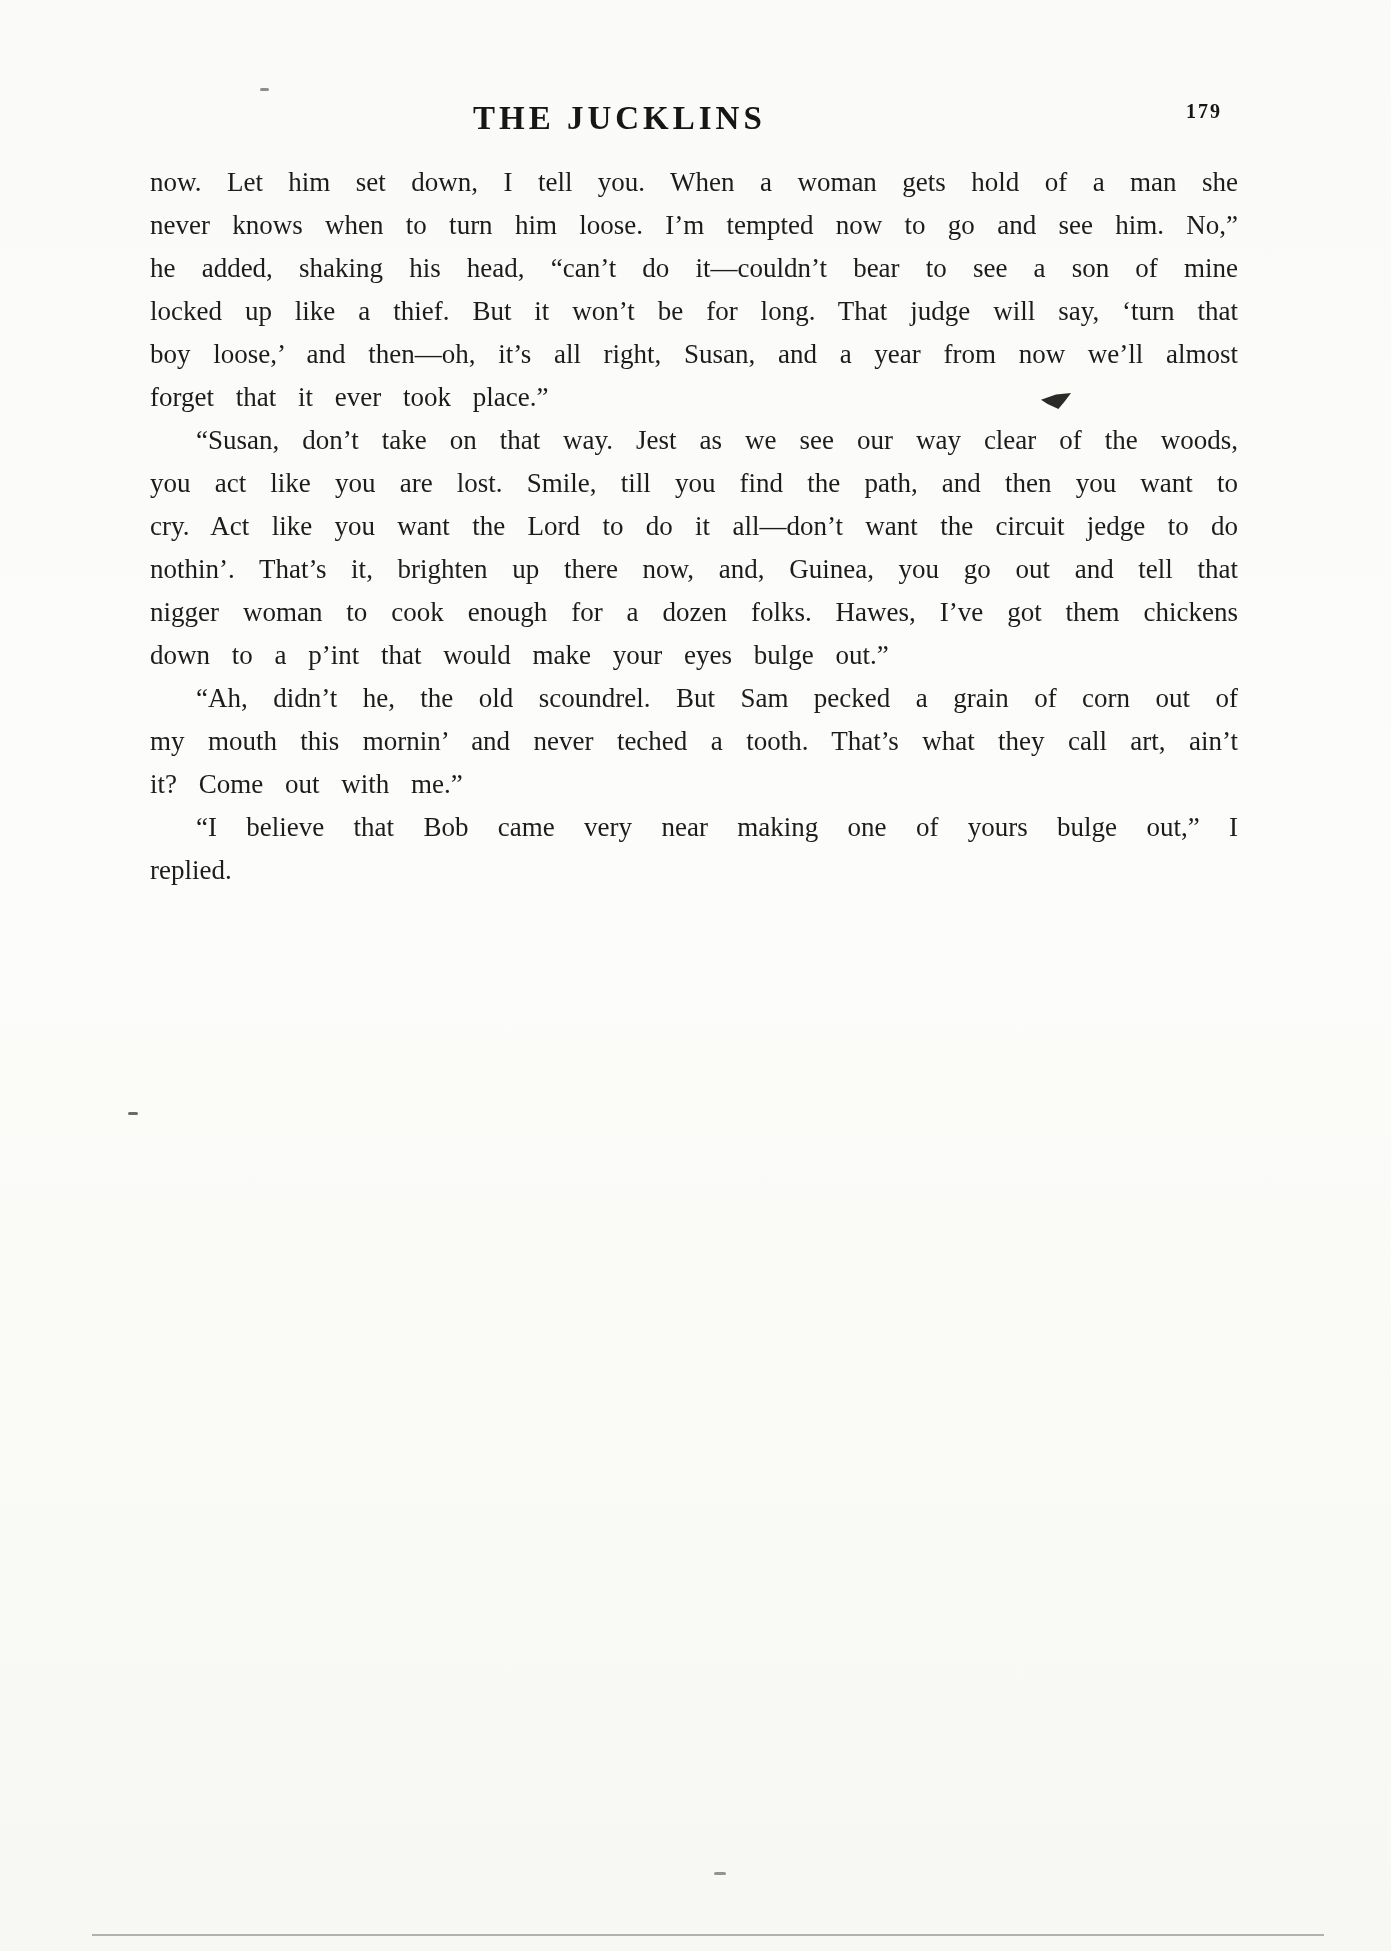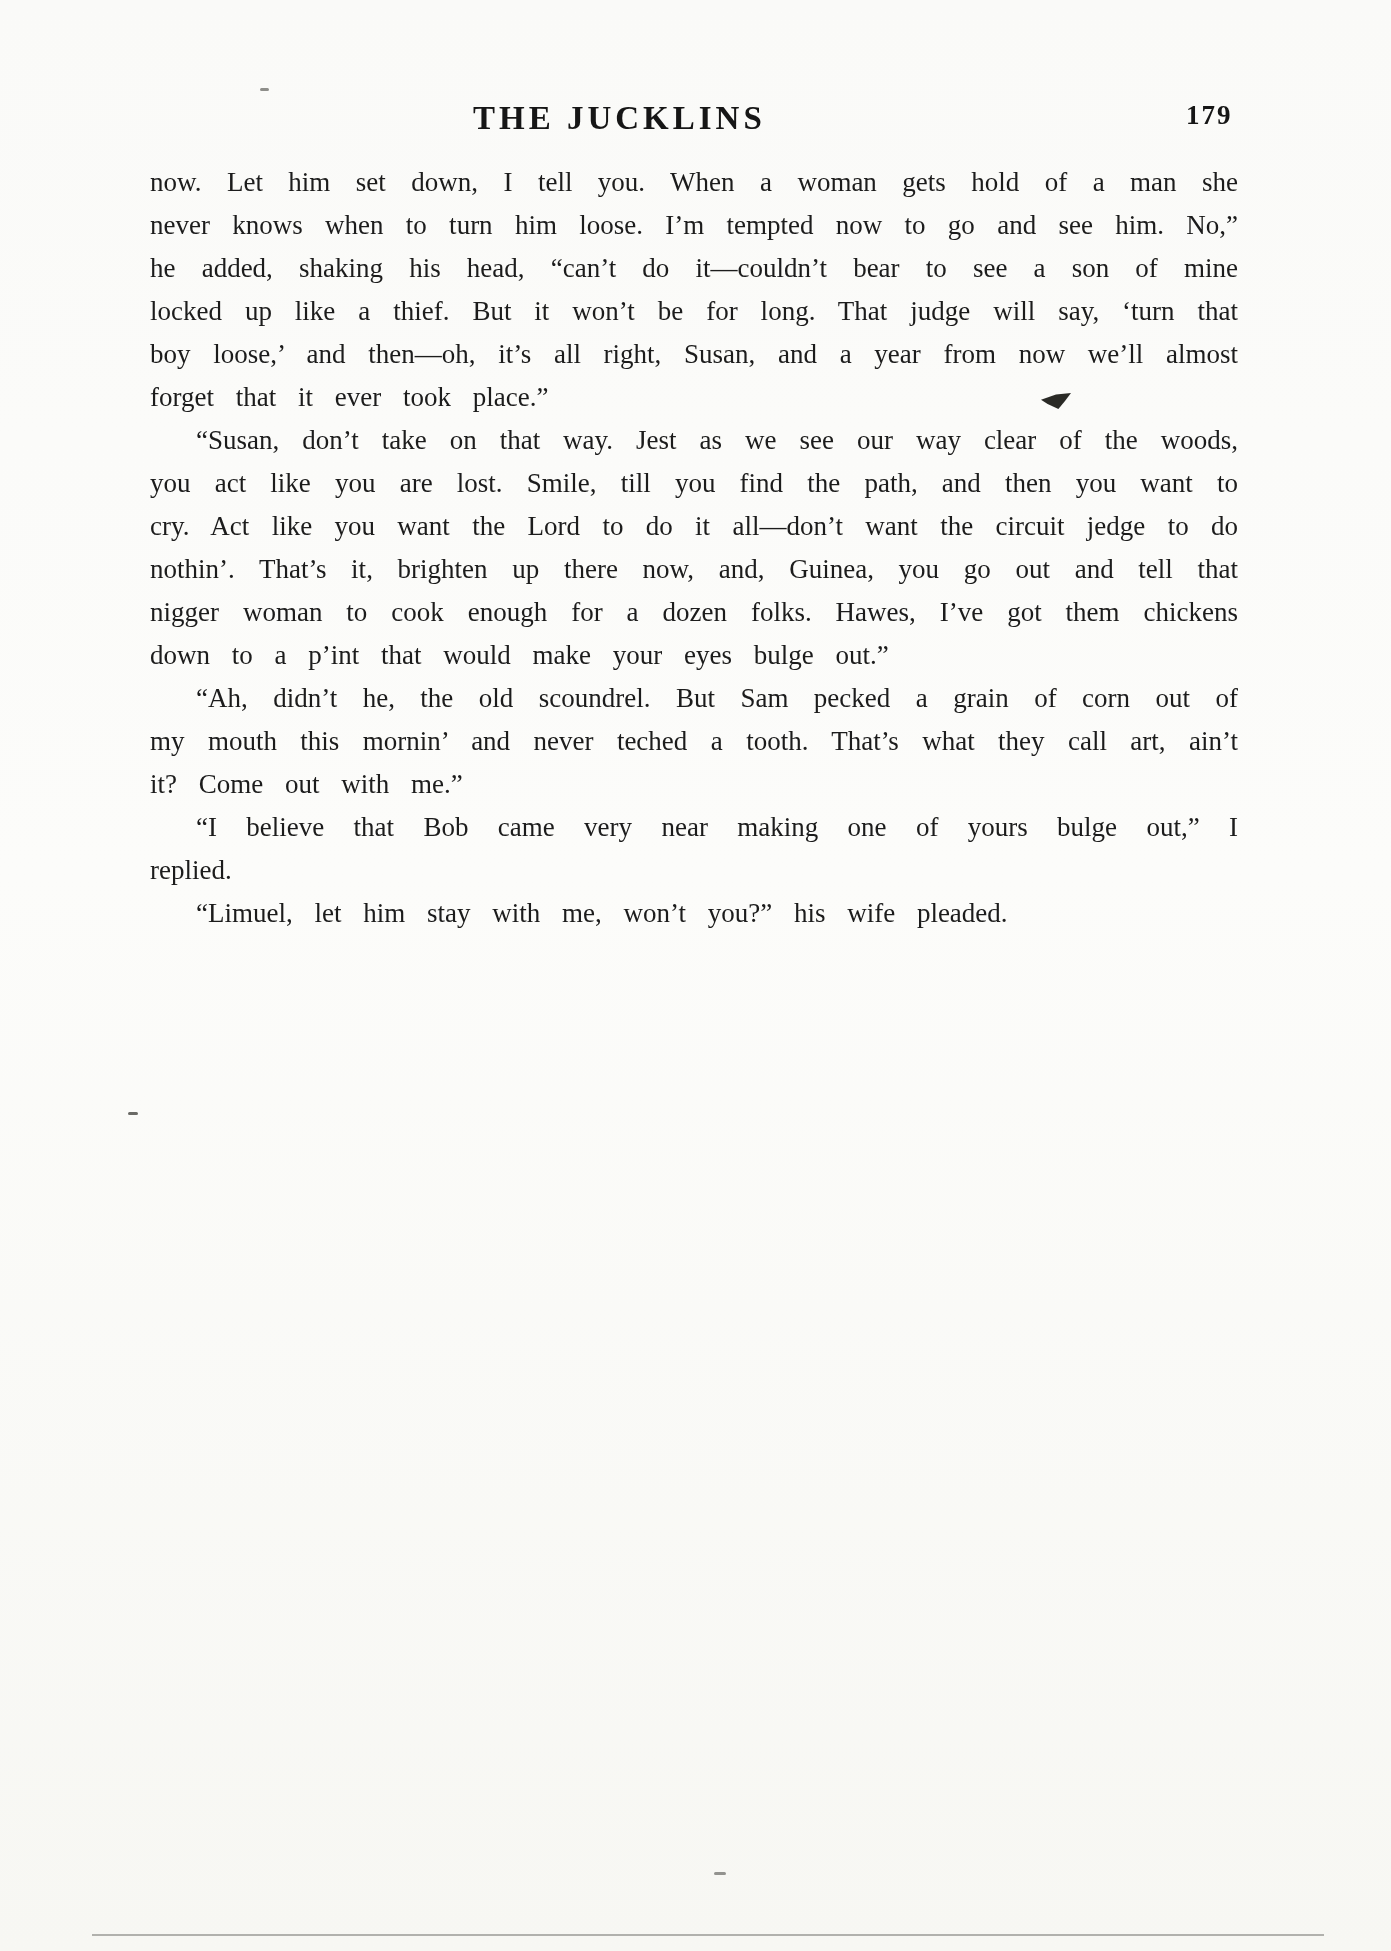--- a/index.html
+++ b/index.html
@@ -35,21 +35,21 @@
     font-size: 33px;
     letter-spacing: 4px;
     color: #161616;
     margin-left: 9px;
   }
   .page-number {
     position: absolute;
     left: 1186px;
     top: 0;
     font-weight: 700;
-    font-size: 27px;
+    font-size: 20px;
     letter-spacing: 2px;
     color: #161616;
   }
   .body-text {
     position: absolute;
     top: 161px;
     left: 150px;
     width: 1088px;
     font-size: 27px;
     line-height: 43px;
@@ -119,21 +119,20 @@
   <div class="header">
     <span class="running-title">THE JUCKLINS</span>
     <span class="page-number">179</span>
   </div>
 
   <div class="body-text">
     <p class="first">now.  Let him set down, I tell you.  When a woman gets hold of a man she never knows when to turn him loose.  I’m tempted now to go and see him.  No,” he added, shaking his head, “can’t do it—couldn’t bear to see a son of mine locked up like a thief.  But it won’t be for long.  That judge will say, ‘turn that boy loose,’ and then—oh, it’s all right, Susan, and a year from now we’ll almost forget that it ever took place.”</p>
     <p>“Susan, don’t take on that way.  Jest as we see our way clear of the woods, you act like you are lost.  Smile, till you find the path, and then you want to cry.  Act like you want the Lord to do it all—don’t want the circuit jedge to do nothin’.  That’s it, brighten up there now, and, Guinea, you go out and tell that nigger woman to cook enough for a dozen folks.  Hawes, I’ve got them chickens down to a p’int that would make your eyes bulge out.”</p>
     <p>“Ah, didn’t he, the old scoundrel.  But Sam pecked a grain of corn out of my mouth this mornin’ and never teched a tooth.  That’s what they call art, ain’t it?  Come out with me.”</p>
     <p>“I believe that Bob came very near making one of yours bulge out,” I replied.</p>
-    <p>“Limuel, let him stay with me, won’t you?” his wife pleaded.</p>
   </div>
 
   <div class="smudge"></div>
   <div class="dash-left"></div>
   <div class="dash-top"></div>
   <div class="dash-bottom"></div>
   <div class="bottom-edge-line"></div>
 
 </div>
 

